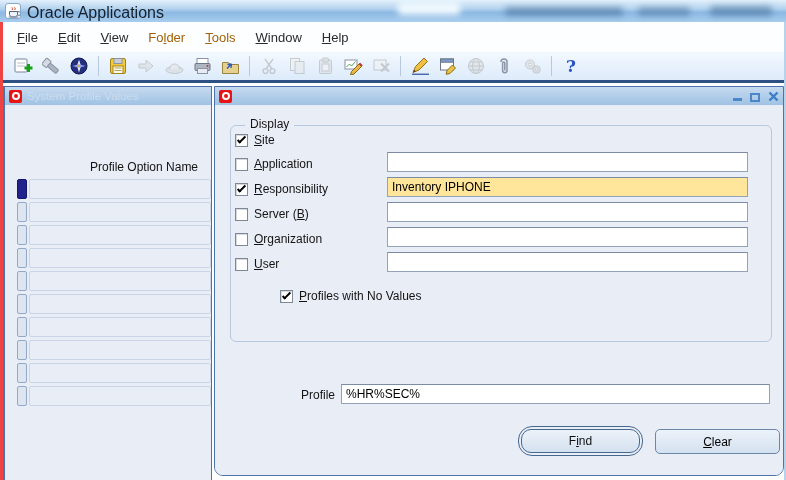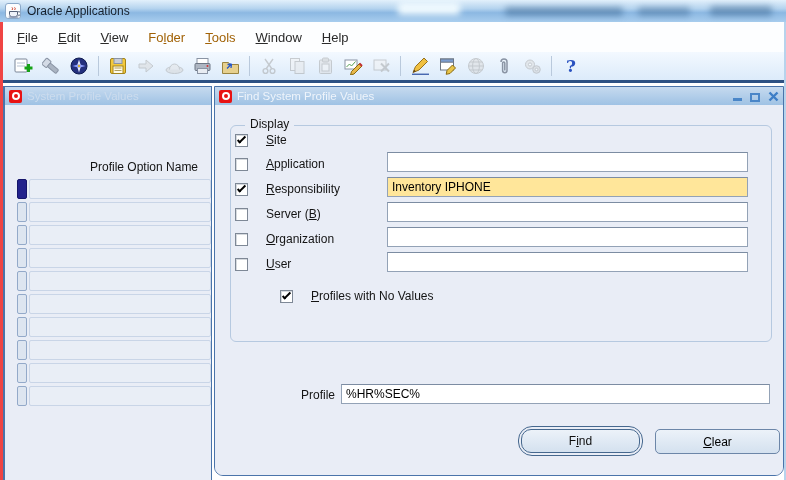--- a/index.html
+++ b/index.html
@@ -8,21 +8,21 @@
   #root { position:relative; width:786px; height:480px; background:#fff; }
 
   
   .os-titlebar { position:absolute; left:0; top:0; width:786px; height:22px;
     background:linear-gradient(#e2f0fb 0%, #b6d4ef 38%, #8cb8e2 58%, #a8cdee 100%);
     overflow:hidden; }
   .glass-blob { position:absolute; filter:blur(3px); border-radius:3px; }
   .os-app-icon { position:absolute; left:5px; top:3px; width:16px; height:16px;
     background:#fbfdff; border:1px solid #8aa8c8; border-radius:3px;
     display:flex; align-items:center; justify-content:center; }
-  .os-title { position:absolute; left:27px; top:4px; font-size:12px; color:#16202c; }
+  .os-title { position:absolute; left:27px; top:4px; font-size:16px; color:#16202c; }
 
   
   .app-body { position:absolute; left:0; top:22px; width:786px; height:458px;
     border-left:3px solid #ef4444; border-right:2px solid #b7d3ec; background:#fff; }
 
   
   .menubar { height:30px; display:flex; align-items:center; padding-left:4px; background:#fdfeff; }
   .menu-item { padding:3px 10px; font-size:13px; color:#2b2b2b; cursor:default; }
   .menu-item.disabled { color:#a16207; }
   .menu-item u, .cb-label u, .btn-label u { text-decoration:underline; }
@@ -74,21 +74,21 @@
     border:1px solid #b6c9e0; border-radius:6px; }
   .group-label { position:absolute; left:30px; top:12px; padding:0 5px; background:#e9edf6;
     font-size:12px; color:#141414; }
 
   .cbrow { position:absolute; left:20px; display:flex; align-items:center; gap:6px; }
   .cb { position:relative; width:13px; height:13px; background:#fff; border:1px solid #7e8896;
     box-shadow:inset 1px 1px 0 #d6dadf; cursor:default; }
   .cb .mark { display:none; position:absolute; left:1px; top:2px; width:9px; height:4px;
     border-left:2px solid #000; border-bottom:2px solid #000; transform:rotate(-45deg); }
   .cb.checked .mark { display:block; }
-  .cb-label { font-size:12px; color:#141414; white-space:nowrap;margin-left:12px; }
+  .cb-label { font-size:12px; color:#141414; white-space:nowrap; }
 
   .ffield { position:absolute; left:172px; width:361px; height:20px; background:#fff;
     border:1px solid #93a2b6; border-top-color:#7c8ca2; font-size:12px; padding:0 4px;
     font-family:"Liberation Sans", sans-serif; color:#000; }
   .ffield.hl { background:#ffe69a; }
   .f-app  { top:47px; }  .f-resp { top:72px; }  .f-srv { top:97px; }
   .f-org  { top:122px; } .f-user { top:147px; }
 
   .profile-label { position:absolute; left:78px; top:283px; width:42px; text-align:right;
     font-size:12px; color:#141414; }
@@ -340,21 +340,20 @@
               </div>
             </div>
         </div>
       </div>
 
       <div class="win active" id="win-find">
         <div class="win-title">
           <span class="ologo">
               <i></i>
             </span>
-          <span class="win-title-text">Find System Profile Values</span>
           <span class="win-controls">
             <span class="wc wc-min">
                 <i></i>
               </span>
             <span class="wc wc-max">
                 <i></i>
               </span>
             <span class="wc wc-close">
               <svg width="11" height="11" viewBox="0 0 11 11">
                   <path d="M1.5 1.5 L9.5 9.5 M9.5 1.5 L1.5 9.5" stroke="#3d7ec6" stroke-width="2.4"></path>

